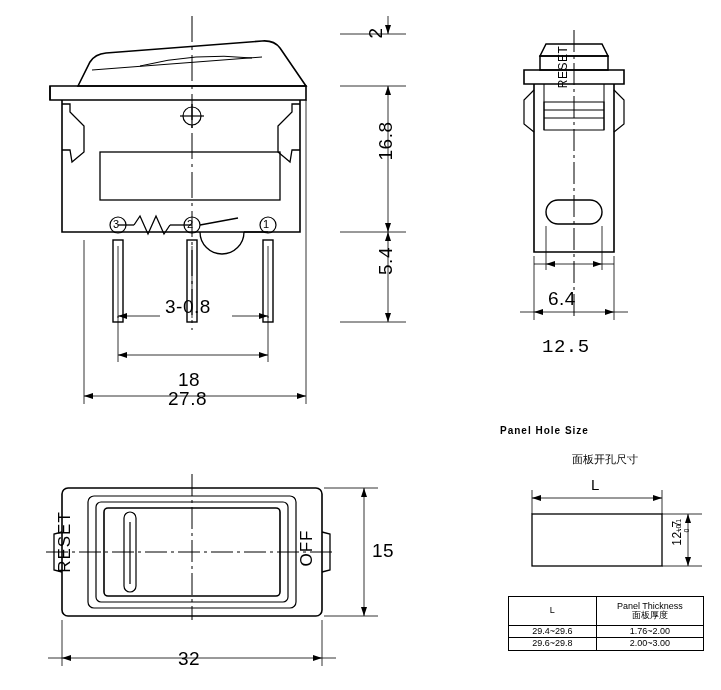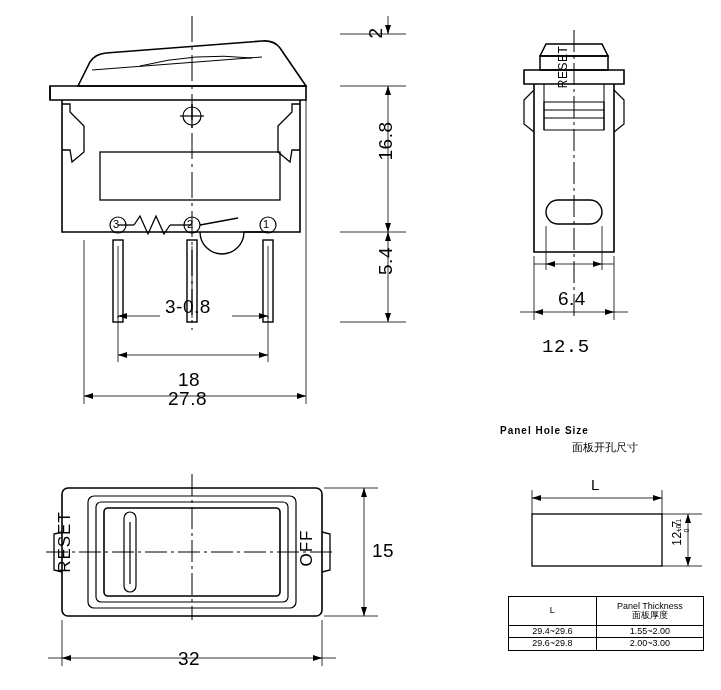--- a/index.html
+++ b/index.html
@@ -232,21 +232,21 @@
         <line x1="40" y1="292" x2="148" y2="292"></line>
       </g>
       <g fill="#000">
         <polygon points="66,244 75,241 75,247"></polygon>
         <polygon points="122,244 113,241 113,247"></polygon>
         <polygon points="54,292 63,289 63,295"></polygon>
         <polygon points="134,292 125,289 125,295"></polygon>
       </g>
     </svg>
     <div class="abs dim-text rot90" style="left:62px; top:40px; font-size:12px;">RESET</div>
-    <div class="abs dim-text" style="left:78px; top:268px;text-align:center;">6.4</div>
+    <div class="abs dim-text" style="left:68px; top:268px;text-align:center;">6.4</div>
     <div class="abs dim-text" style="left:62px; top:316px;font-family:Liberation Mono, monospace;">12.5</div>
   </div>
 
   <div class="abs" style="left:0; top:460px; width:400px; height:230px;">
     <svg width="400" height="230" viewBox="0 0 400 230">
 
       <g class="ln" stroke-dasharray="22,4,3,4" stroke-width="1">
         <line x1="192" y1="14" x2="192" y2="160"></line>
         <line x1="46" y1="92" x2="336" y2="92"></line>
       </g>
@@ -299,21 +299,21 @@
       <g fill="#000">
         <polygon points="44,28 41,37 47,37"></polygon>
         <polygon points="44,156 41,147 47,147"></polygon>
       </g>
     </svg>
     <div class="abs dim-text" style="left:52px; top:80px;">15</div>
   </div>
 
   <div class="abs" style="left:500px; top:425px; width:210px;">
     <div style="text-align:left; font-size:10px; letter-spacing:1px;font-weight:bold;">Panel Hole Size</div>
-    <div class="label-cn" style="text-align:center; margin-top:4px;">面板开孔尺寸</div>
+    <div class="label-cn" style="text-align:center; margin-top:16px;">面板开孔尺寸</div>
   </div>
 
   <div class="abs" style="left:498px; top:478px; width:215px; height:115px;">
     <svg width="215" height="115" viewBox="0 0 215 115">
 
       <g class="ln" stroke-width="1.3">
         <rect x="34" y="36" width="130" height="52"></rect>
       </g>
 
       <g class="ln" stroke-width="0.8">
@@ -345,21 +345,21 @@
       <tbody>
           <tr>
         <th style="width:86px; height:26px;">L</th>
         <th style="width:108px;">
           <div>Panel Thickness</div>
           <div class="label-cn" style="font-size:9px;">面板厚度</div>
         </th>
       </tr>
       <tr>
         <td>29.4~29.6</td>
-        <td>1.55~2.00</td>
+        <td>1.76~2.00</td>
       </tr>
       <tr>
         <td>29.6~29.8</td>
         <td>2.00~3.00</td>
       </tr>
     </tbody>
       </table>
   </div>
 
 </div>

